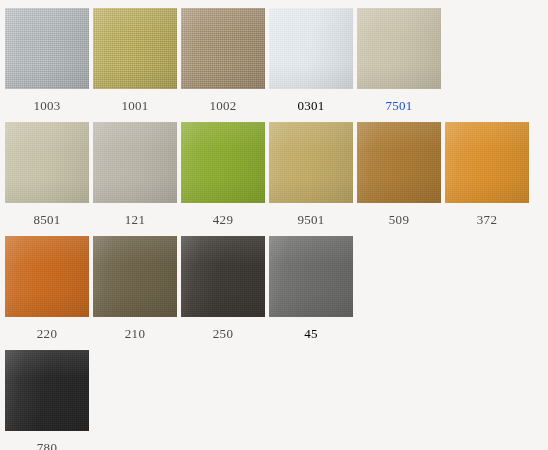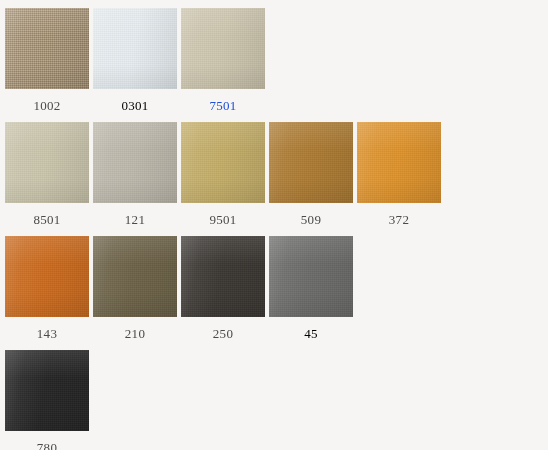--- a/index.html
+++ b/index.html
@@ -107,20 +107,34 @@
     text-align: center;
     white-space: nowrap;
   }
 </style>
 </head>
 <body>
 
 <div id="swatch-grid" style="background: rgb(246, 245, 244);">
     <div class="swatch-row">
       <div class="swatch-cell">
+        <div class="swatch-chip metallic" style="background-color: rgb(185, 190, 194); width: 84px; height: 81px;">
+          <div class="grain"></div>
+          <div class="sheen"></div>
+        </div>
+        <div class="swatch-label" style="color: rgb(74, 74, 74);">1003</div>
+      </div>
+      <div class="swatch-cell">
+        <div class="swatch-chip metallic" style="background-color: rgb(191, 176, 88); width: 84px; height: 81px;">
+          <div class="grain"></div>
+          <div class="sheen"></div>
+        </div>
+        <div class="swatch-label" style="color: rgb(74, 74, 74);">1001</div>
+      </div>
+      <div class="swatch-cell">
         <div class="swatch-chip metallic" style="background-color: rgb(168, 146, 114); width: 84px; height: 81px;">
           <div class="grain"></div>
           <div class="sheen"></div>
         </div>
         <div class="swatch-label" style="color: rgb(74, 74, 74);">1002</div>
       </div>
       <div class="swatch-cell">
         <div class="swatch-chip" style="background-color: rgb(230, 236, 240); width: 84px; height: 81px;">
           <div class="grain"></div>
           <div class="sheen"></div>
@@ -144,20 +158,27 @@
         <div class="swatch-label" style="color: rgb(74, 74, 74);">8501</div>
       </div>
       <div class="swatch-cell">
         <div class="swatch-chip" style="background-color: rgb(189, 184, 171); width: 84px; height: 81px;">
           <div class="grain"></div>
           <div class="sheen"></div>
         </div>
         <div class="swatch-label" style="color: rgb(74, 74, 74);">121</div>
       </div>
       <div class="swatch-cell">
+        <div class="swatch-chip" style="background-color: rgb(140, 173, 46); width: 84px; height: 81px;">
+          <div class="grain"></div>
+          <div class="sheen"></div>
+        </div>
+        <div class="swatch-label" style="color: rgb(74, 74, 74);">429</div>
+      </div>
+      <div class="swatch-cell">
         <div class="swatch-chip" style="background-color: rgb(195, 173, 104); width: 84px; height: 81px;">
           <div class="grain"></div>
           <div class="sheen"></div>
         </div>
         <div class="swatch-label" style="color: rgb(74, 74, 74);">9501</div>
       </div>
       <div class="swatch-cell">
         <div class="swatch-chip" style="background-color: rgb(172, 123, 51); width: 84px; height: 81px;">
           <div class="grain"></div>
           <div class="sheen"></div>
@@ -171,21 +192,21 @@
         </div>
         <div class="swatch-label" style="color: rgb(74, 74, 74);">372</div>
       </div>
     </div>
     <div class="swatch-row">
       <div class="swatch-cell">
         <div class="swatch-chip" style="background-color: rgb(203, 106, 30); width: 84px; height: 81px;">
           <div class="grain"></div>
           <div class="sheen"></div>
         </div>
-        <div class="swatch-label" style="color: rgb(74, 74, 74);">143</div>
+        <div class="swatch-label" style="color: rgb(74, 74, 74);">220</div>
       </div>
       <div class="swatch-cell">
         <div class="swatch-chip" style="background-color: rgb(108, 98, 72); width: 84px; height: 81px;">
           <div class="grain"></div>
           <div class="sheen"></div>
         </div>
         <div class="swatch-label" style="color: rgb(74, 74, 74);">210</div>
       </div>
       <div class="swatch-cell">
         <div class="swatch-chip" style="background-color: rgb(59, 55, 51); width: 84px; height: 81px;">

